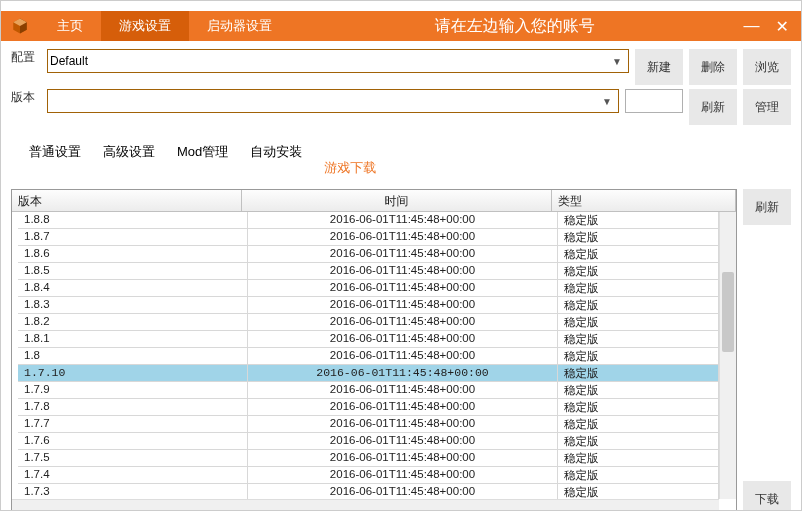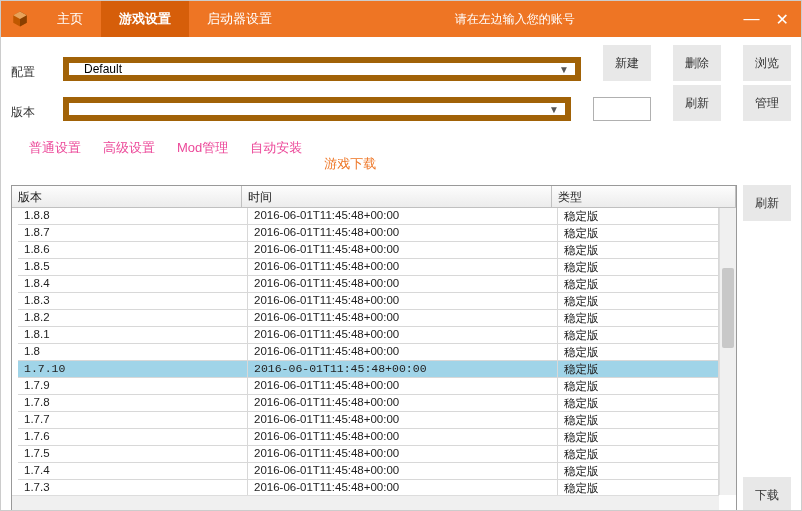--- a/index.html
+++ b/index.html
@@ -1,43 +1,43 @@
 <!DOCTYPE html>
 <html><head>
   <meta charset="utf-8">
   <style>
     * { box-sizing: border-box; margin: 0; padding: 0; }
     body { font-family: "Microsoft YaHei", sans-serif; font-size: 12px; background: #fff; width: 802px; height: 511px; overflow: hidden; border: 1px solid #ccc; }
     
-    .titlebar { background: #EE7524; height: 36px; display: flex; align-items: stretch; color: #fff; }
+    .titlebar { background: #EE7524; height: 30px; display: flex; align-items: stretch; color: #fff; margin-top: 10px; }
     .titlebar-logo { width: 38px; display: flex; align-items: center; justify-content: center; font-size: 16px; }
     .titlebar-tab { padding: 0 18px; display: flex; align-items: center; cursor: pointer; font-size: 13px; }
-    .titlebar-tab.active { background: #D65E0A; font-weight: bold; }
-    .titlebar-hint { flex: 1; display: flex; align-items: center; justify-content: center; font-size: 12px; }
+    .titlebar-tab.active { background: #D65E0A; }
+    .titlebar-hint { flex: 1; display: flex; align-items: center; justify-content: center; font-size: 16px; }
     .titlebar-controls { display: flex; align-items: center; padding-right: 8px; gap: 8px; font-size: 16px; }
     .titlebar-controls span { cursor: pointer; padding: 0 4px; }
     
-    .config-row { display: flex; align-items: flex-end; padding: 8px 10px 4px 10px; gap: 22px; }
+    .config-row { display: flex; align-items: flex-start; padding: 8px 10px 4px 10px; gap: 6px; }
     .config-row .label { width: 30px; color: #333; }
-    .select-wrap { flex: 1; border: 6px solid #a16207; height: 24px; display: flex; align-items: center; padding: 0 15px; background: #fff; position: relative; }
+    .select-wrap { flex: 1; border: 1px solid #a16207; height: 24px; display: flex; align-items: center; padding: 0 2px; background: #fff; position: relative; }
     .select-wrap .caret { position: absolute; right: 6px; font-size: 10px; color: #555; }
     .input-small { width: 58px; border: 1px solid #b0b0b0; height: 24px; }
     .btn { background: #e8e8e8; border: none; height: 36px; padding: 0 12px; cursor: pointer; font-size: 12px; color: #333; min-width: 46px; }
     
     .inner-tabs { display: flex; gap: 22px; padding: 14px 28px 8px 28px; font-size: 13px; }
-    .inner-tab { cursor: pointer; color: #ec4899; }
+    .inner-tab { cursor: pointer; color: #000000; }
     .inner-tab.active { color: #EE7524; margin-top: 16px; }
     
     .content-area { display: flex; padding: 4px 10px 0 10px; gap: 6px; }
     .table-wrap { flex: 1; border: 1px solid #999; height: 328px; display: flex; flex-direction: column; position: relative; }
     
     .table-header { display: flex; background: linear-gradient(#fdfdfd, #ececec); border-bottom: 1px solid #c0c0c0; height: 22px; flex-shrink: 0; }
     .th { padding: 3px 6px; border-right: 1px solid #c0c0c0; font-weight: normal; color: #222; }
     .col-v { width: 230px; }
-    .col-t { width: 310px; }
+    .col-t { width: 310px; text-align: center; }
     .col-ty { flex: 1; }
     
     .table-body { flex: 1; overflow: hidden; position: relative; }
     .table-rows { position: absolute; left: 6px; right: 17px; top: 0; }
     .tr { display: flex; height: 17px; border-bottom: 1px solid #d8d8d8; background: #fff; cursor: default; }
     .tr.selected { background: #A0D4E8; font-family: Liberation Mono, monospace; }
     .td { padding: 1px 6px; border-right: 1px solid #d8d8d8; overflow: hidden; white-space: nowrap; font-size: 11.5px; color: #222; }
     
     .vscroll { position: absolute; right: 0; top: 22px; bottom: 17px; width: 17px; background: #f0f0f0; border-left: 1px solid #ddd; }
     .vscroll-thumb { position: absolute; left: 2px; right: 2px; background: #c8c8c8; border-radius: 2px; }

